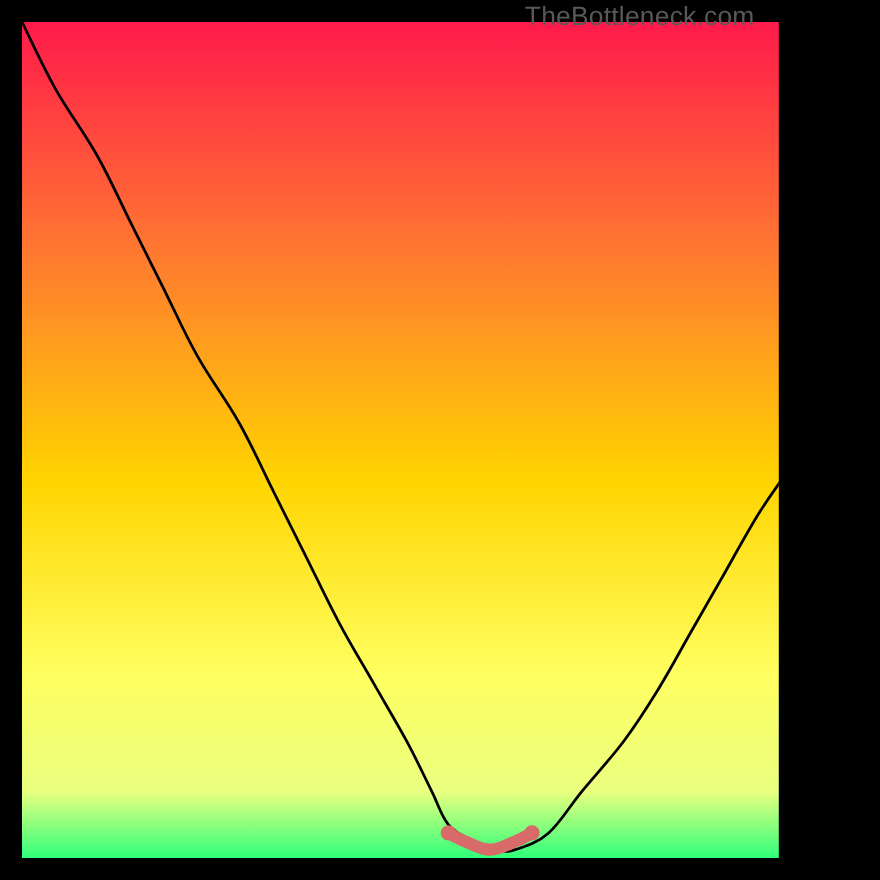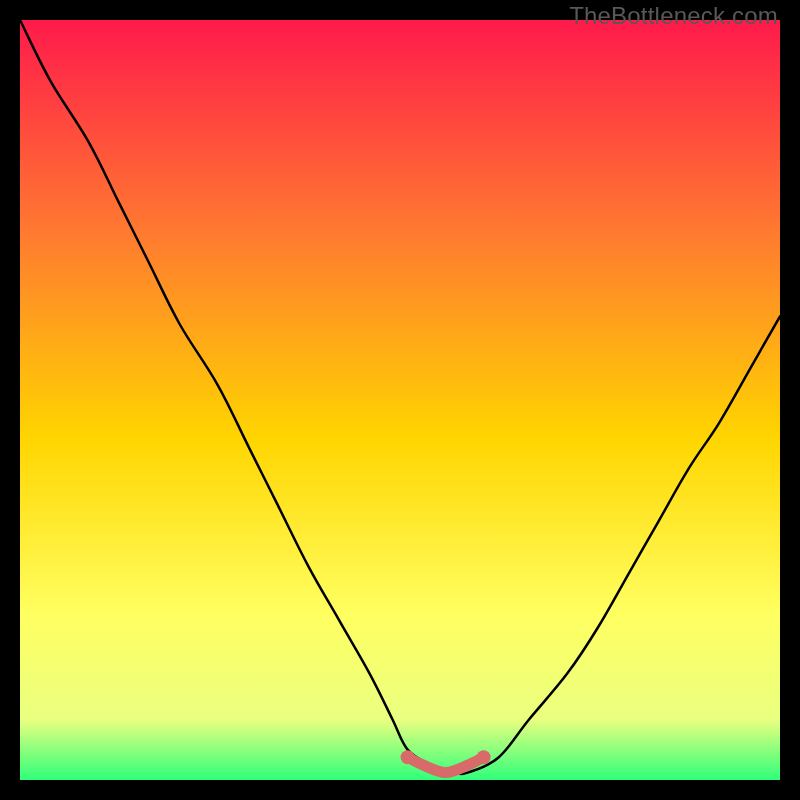--- a/index.html
+++ b/index.html
@@ -4,21 +4,21 @@
 <style>
   html, body {
     margin: 0;
     padding: 0;
     width: 800px;
     height: 800px;
     background: #000000;
   }
   .frame {
     position: relative;
-    width: 800px;
+    width: 708px;
     height: 800px;
     background: #000000;
     overflow: hidden;
   }
   .plot-area {
     position: absolute;
     left: 20px;
     top: 20px;
     width: 760px;
     height: 760px;

